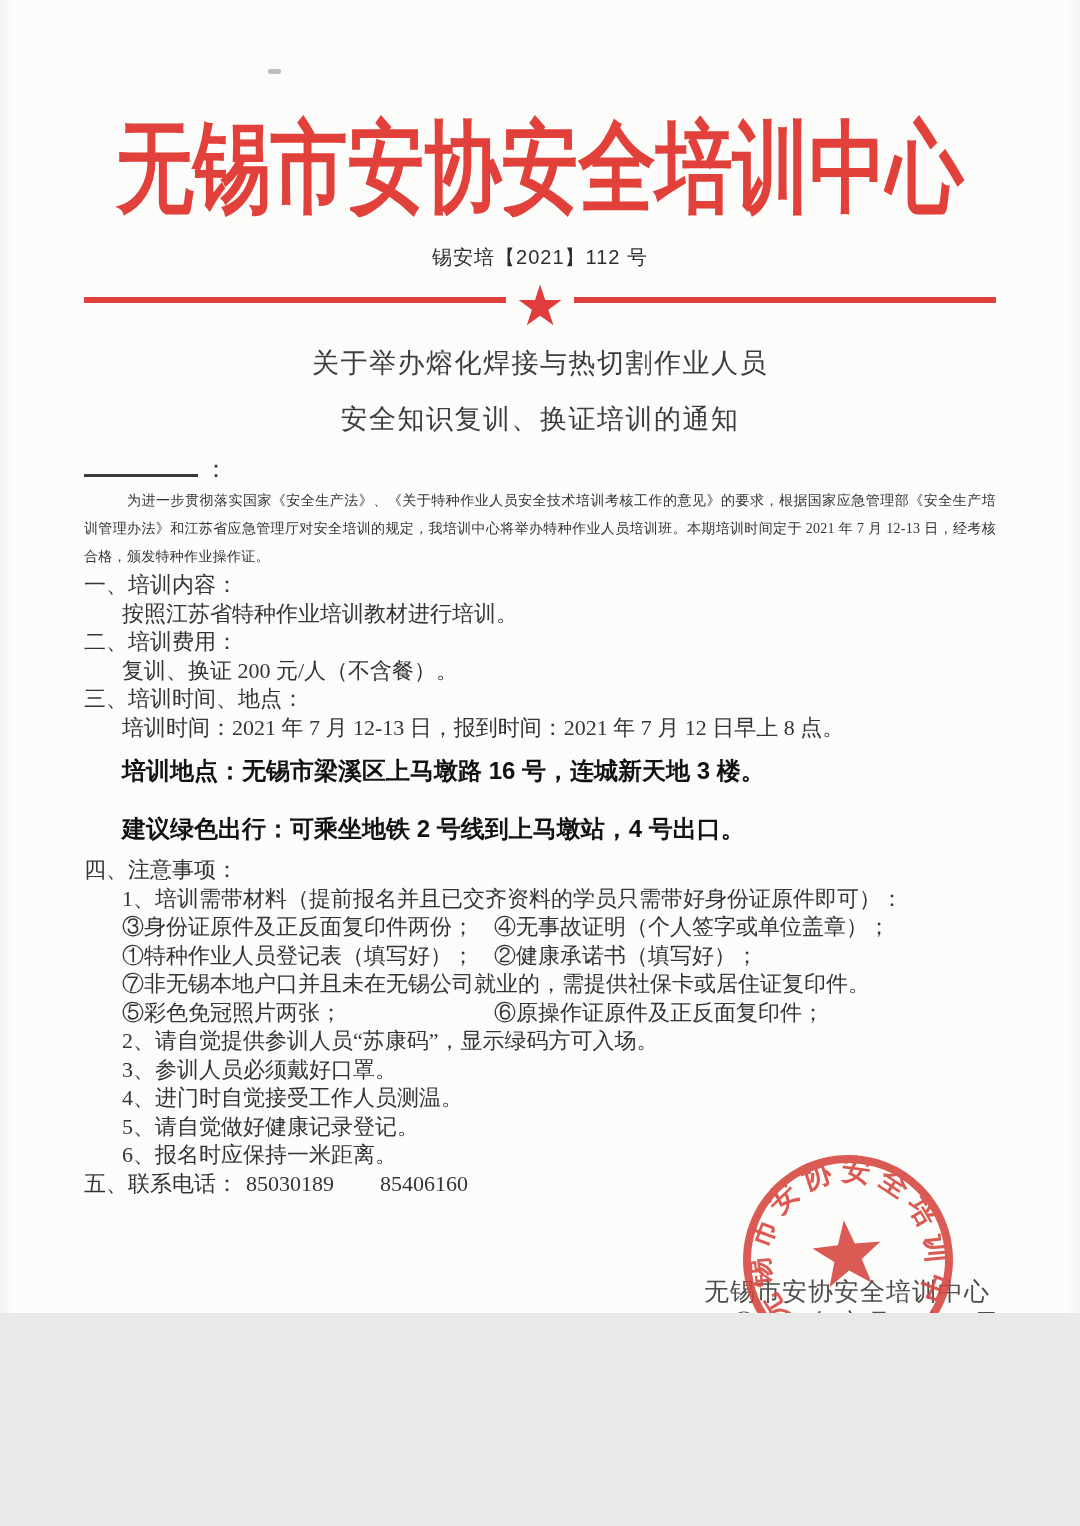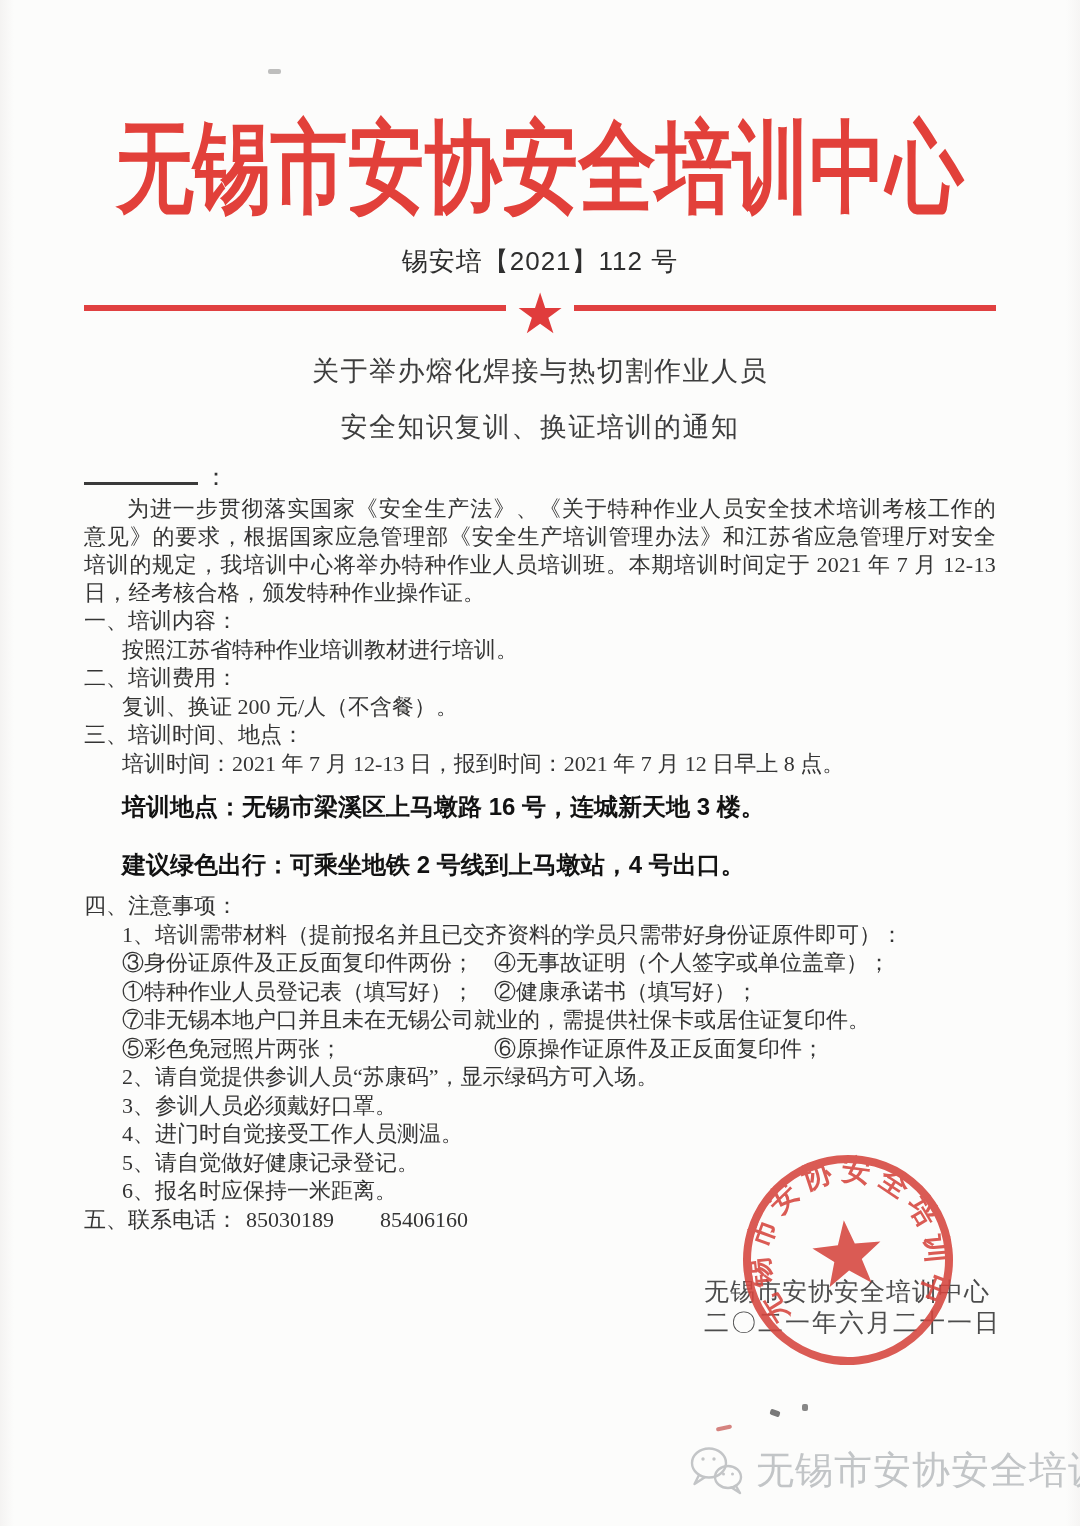--- a/index.html
+++ b/index.html
@@ -1,47 +1,47 @@
 <!DOCTYPE html>
 <html><head>
 <meta charset="utf-8">
 <style>
   * { box-sizing: border-box; }
   html,body { margin:0; padding:0; background:#e9e9e9; }
   .page {
-    position:relative; width:1080px; height:1526px; margin:0 auto;
+    position:relative; width:1080px; height:1313px; margin:0 auto;
     background:linear-gradient(90deg,#f4f3f2 0,#fcfcfb 14px,#fcfcfb 1066px,#f6f5f4 1080px);
     font-family:"Liberation Serif","DejaVu Serif",serif;
     color:#3b3b3b; overflow:hidden;
   }
   .content { position:absolute; left:84px; top:0; width:912px; }
 
   .org-title {
     margin-top:116px; text-align:center; white-space:nowrap;
     color:#e2403a; font-weight:bold; font-size:77px; line-height:80px;
     transform:scaleY(1.3); transform-origin:50% 0;
     font-family:"Liberation Serif","DejaVu Serif",serif;
   }
   .doc-number {
-    margin-top:48px; text-align:center; font-size:26px; color:#2e2e2e;
+    margin-top:48px; text-align:center; font-size:20px; color:#2e2e2e;
     font-family:"Liberation Sans","DejaVu Sans",sans-serif; letter-spacing:1px;
   }
   .divider { margin-top:24px; display:flex; align-items:center; height:10px; }
   .divider .rule { flex:1; height:6px; background:#e04040; }
   .divider .star { color:#e03c3c; font-size:56px; line-height:0; margin:0 9px; transform:translateY(6px); font-family:"DejaVu Sans",sans-serif; }
 
   .doc-title { text-align:center; font-size:27px; color:#3d3d3d; letter-spacing:1.5px; line-height:40px; }
   .doc-title.first  { margin-top:38px; }
   .doc-title.second { margin-top:16px; }
 
   .salutation { margin-top:16px; font-size:24px; line-height:28px; color:#333; }
   .blank { display:inline-block; width:114px; height:20px; border-bottom:3px solid #3a3a3a; margin-right:6px; }
 
   .intro {
-    margin-top:4px; font-size:22px; line-height:28px; color:#333;
+    margin-top:4px; font-size:14px; line-height:28px; color:#333;
     text-align:justify; text-indent:43px; letter-spacing:0.3px;
   }
 
   .line { font-size:22px; line-height:28.5px; color:#343434; }
   .indent { padding-left:38px; }
   .bold-line {
     font-family:"Liberation Sans","DejaVu Sans",sans-serif;
     font-weight:bold; color:#121212; font-size:24px; padding-left:38px; line-height:34px;
   }
   .bold-line.loc    { margin-top:12px; }

